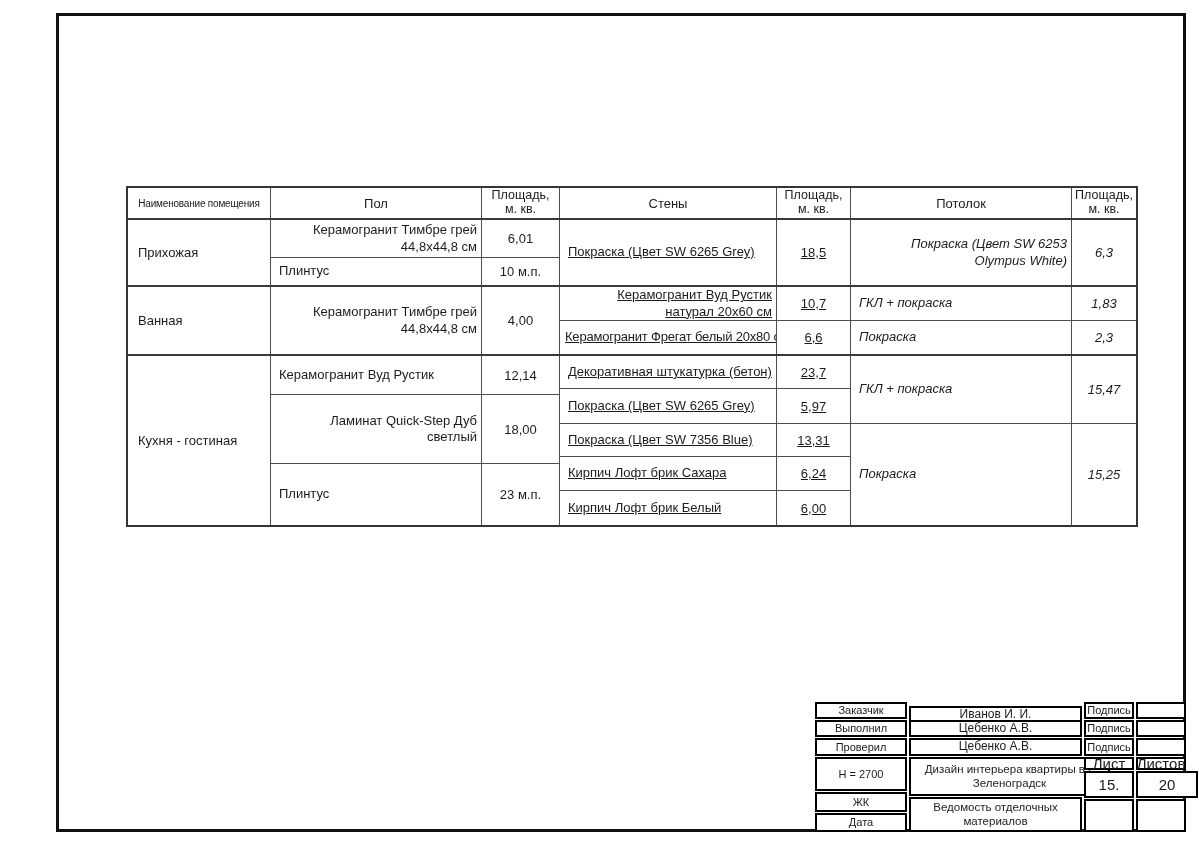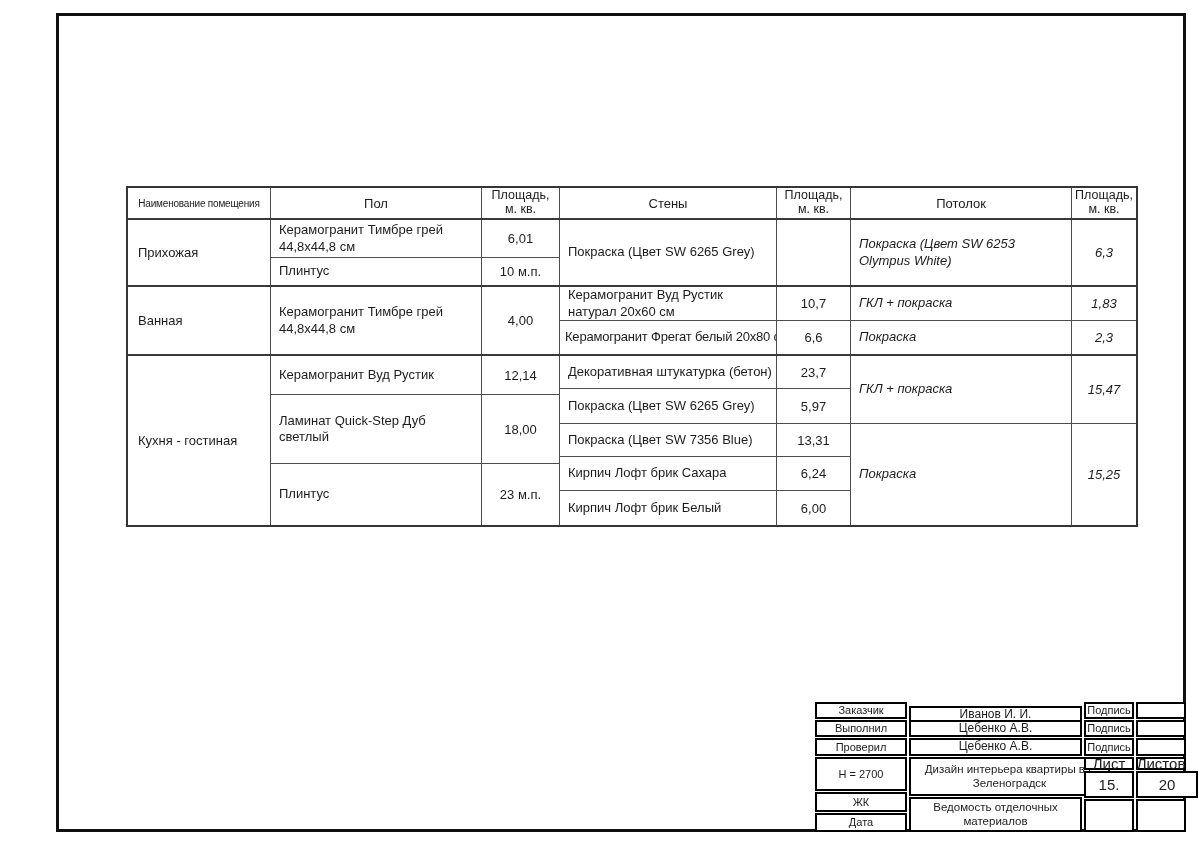--- a/index.html
+++ b/index.html
@@ -46,28 +46,28 @@
   .hdr-area3 { flex: 1; min-width: 64px; }
   .area-hdr { white-space: pre-line; line-height: 1.1; font-size: 12.5px; }
 
   .room {
     width: 143px;
     padding-left: 10px;
     align-items: center;
   }
   .grp { display: flex; flex-direction: column; }
   .grp-floor { width: 289px; }
-  .grp-walls { width: 291px; }
+  .grp-walls { width: 291px; text-decoration: underline; }
   .grp-ceil  { flex: 1; font-style: italic; }
   .grp .sub { display: flex; flex: none; }
   .grp .sub + .sub { border-top: 1px solid #4d4d4d; }
   .name {
     padding: 2px 4px 2px 8px;
     line-height: 1.25;
-    text-align: left;
+    text-align: right;
   }
   .nm-floor { width: 211px; }
   .nm-walls { width: 217px; }
   .nm-ceil  { width: 221px; }
   .ar { flex: 1; justify-content: center; text-align: center; }
   .nowrap { white-space: nowrap; padding-left: 5px; padding-right: 1px; letter-spacing: -0.2px; }
 
   
   .tblock {
     position: absolute;
@@ -118,20 +118,21 @@
         <div class="cell ar">6,01</div>
       </div>
       <div class="sub" style="height:28px">
         <div class="cell vline name nm-floor">Плинтус</div>
         <div class="cell ar">10 м.п.</div>
       </div>
     </div>
     <div class="grp grp-walls vline">
       <div class="sub" style="height:65px">
         <div class="cell vline name nm-walls">Покраска (Цвет SW 6265 Grey)</div>
+        <div class="cell ar">18,5</div>
       </div>
     </div>
     <div class="grp grp-ceil">
       <div class="sub" style="height:65px">
         <div class="cell vline name nm-ceil">Покраска (Цвет SW 6253 Olympus White)</div>
         <div class="cell ar">6,3</div>
       </div>
     </div>
   </div>
 

